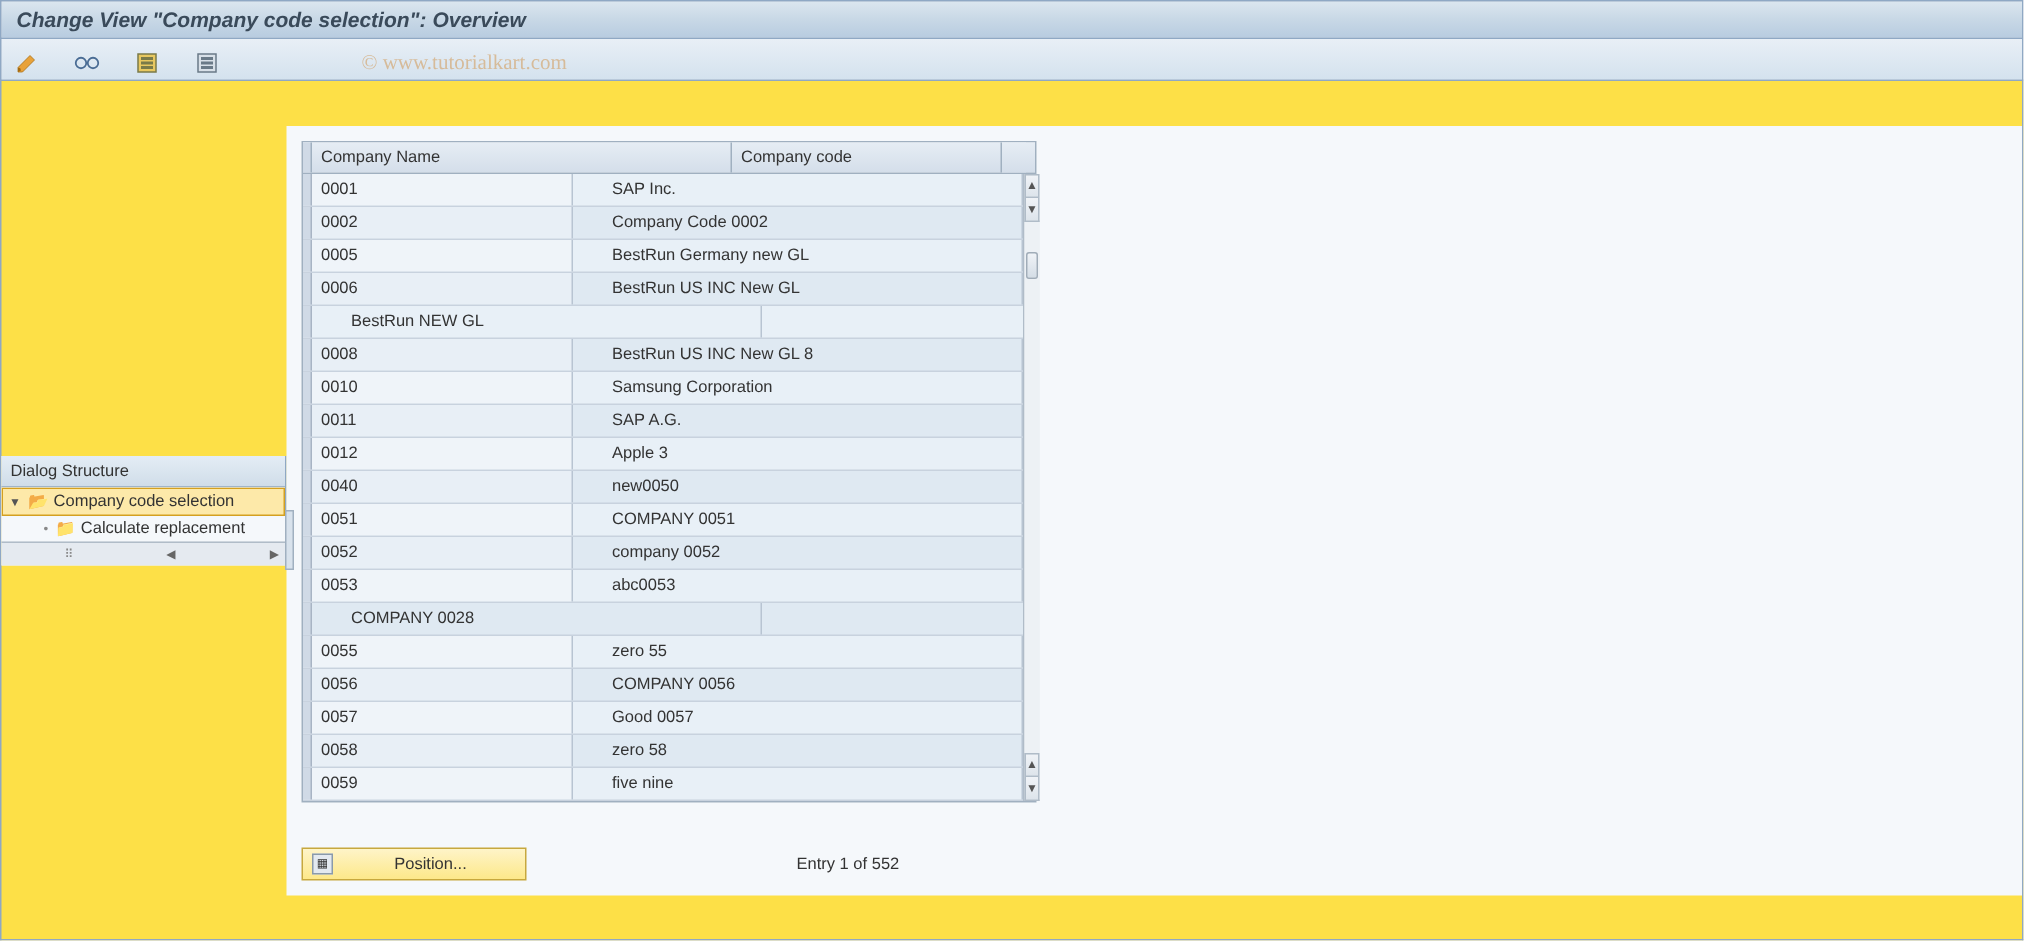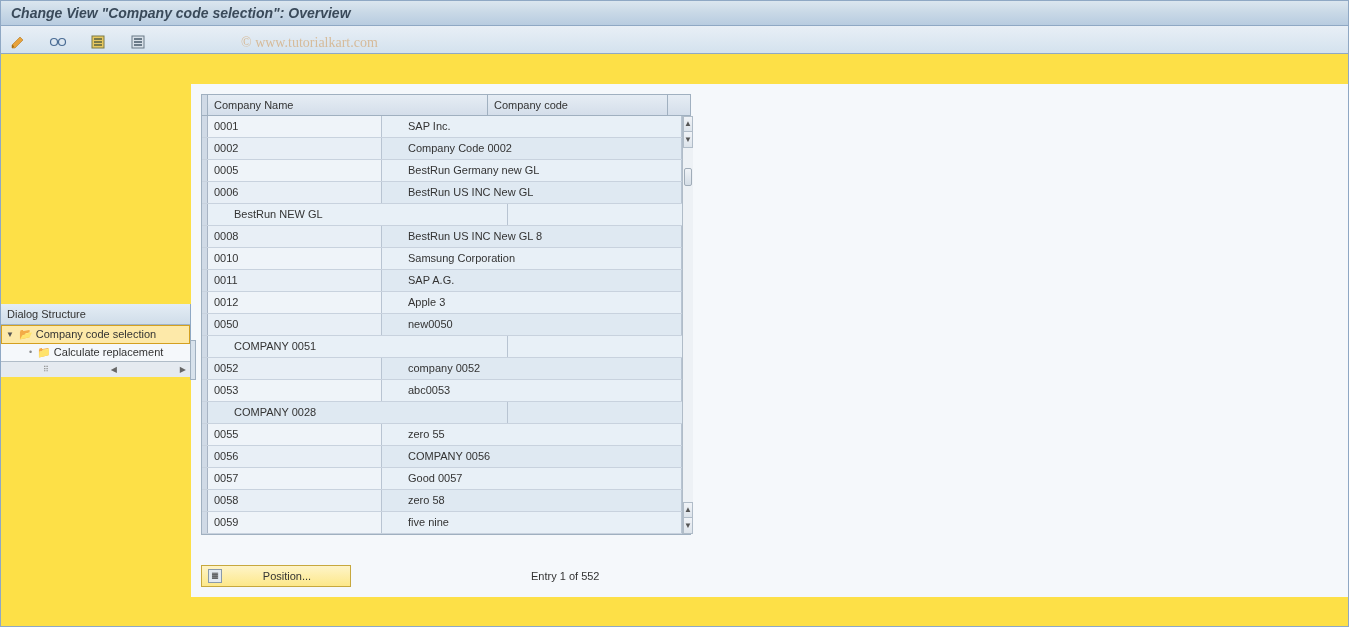--- a/index.html
+++ b/index.html
@@ -351,25 +351,26 @@
               <div class="cell cell-code">0011</div>
               <div class="cell cell-name">SAP A.G.</div>
             </div>
             <div class="row">
               <div class="row-marker"></div>
               <div class="cell cell-code">0012</div>
               <div class="cell cell-name">Apple 3</div>
             </div>
             <div class="row">
               <div class="row-marker"></div>
-              <div class="cell cell-code">0050</div>
+              <div class="cell cell-code">0040</div>
               <div class="cell cell-name">new0050</div>
             </div>
             <div class="row">
               <div class="row-marker"></div>
+              <div class="cell cell-code">0051</div>
               <div class="cell cell-name">COMPANY 0051</div>
             </div>
             <div class="row">
               <div class="row-marker"></div>
               <div class="cell cell-code">0052</div>
               <div class="cell cell-name">company 0052</div>
             </div>
             <div class="row">
               <div class="row-marker"></div>
               <div class="cell cell-code">0053</div>

